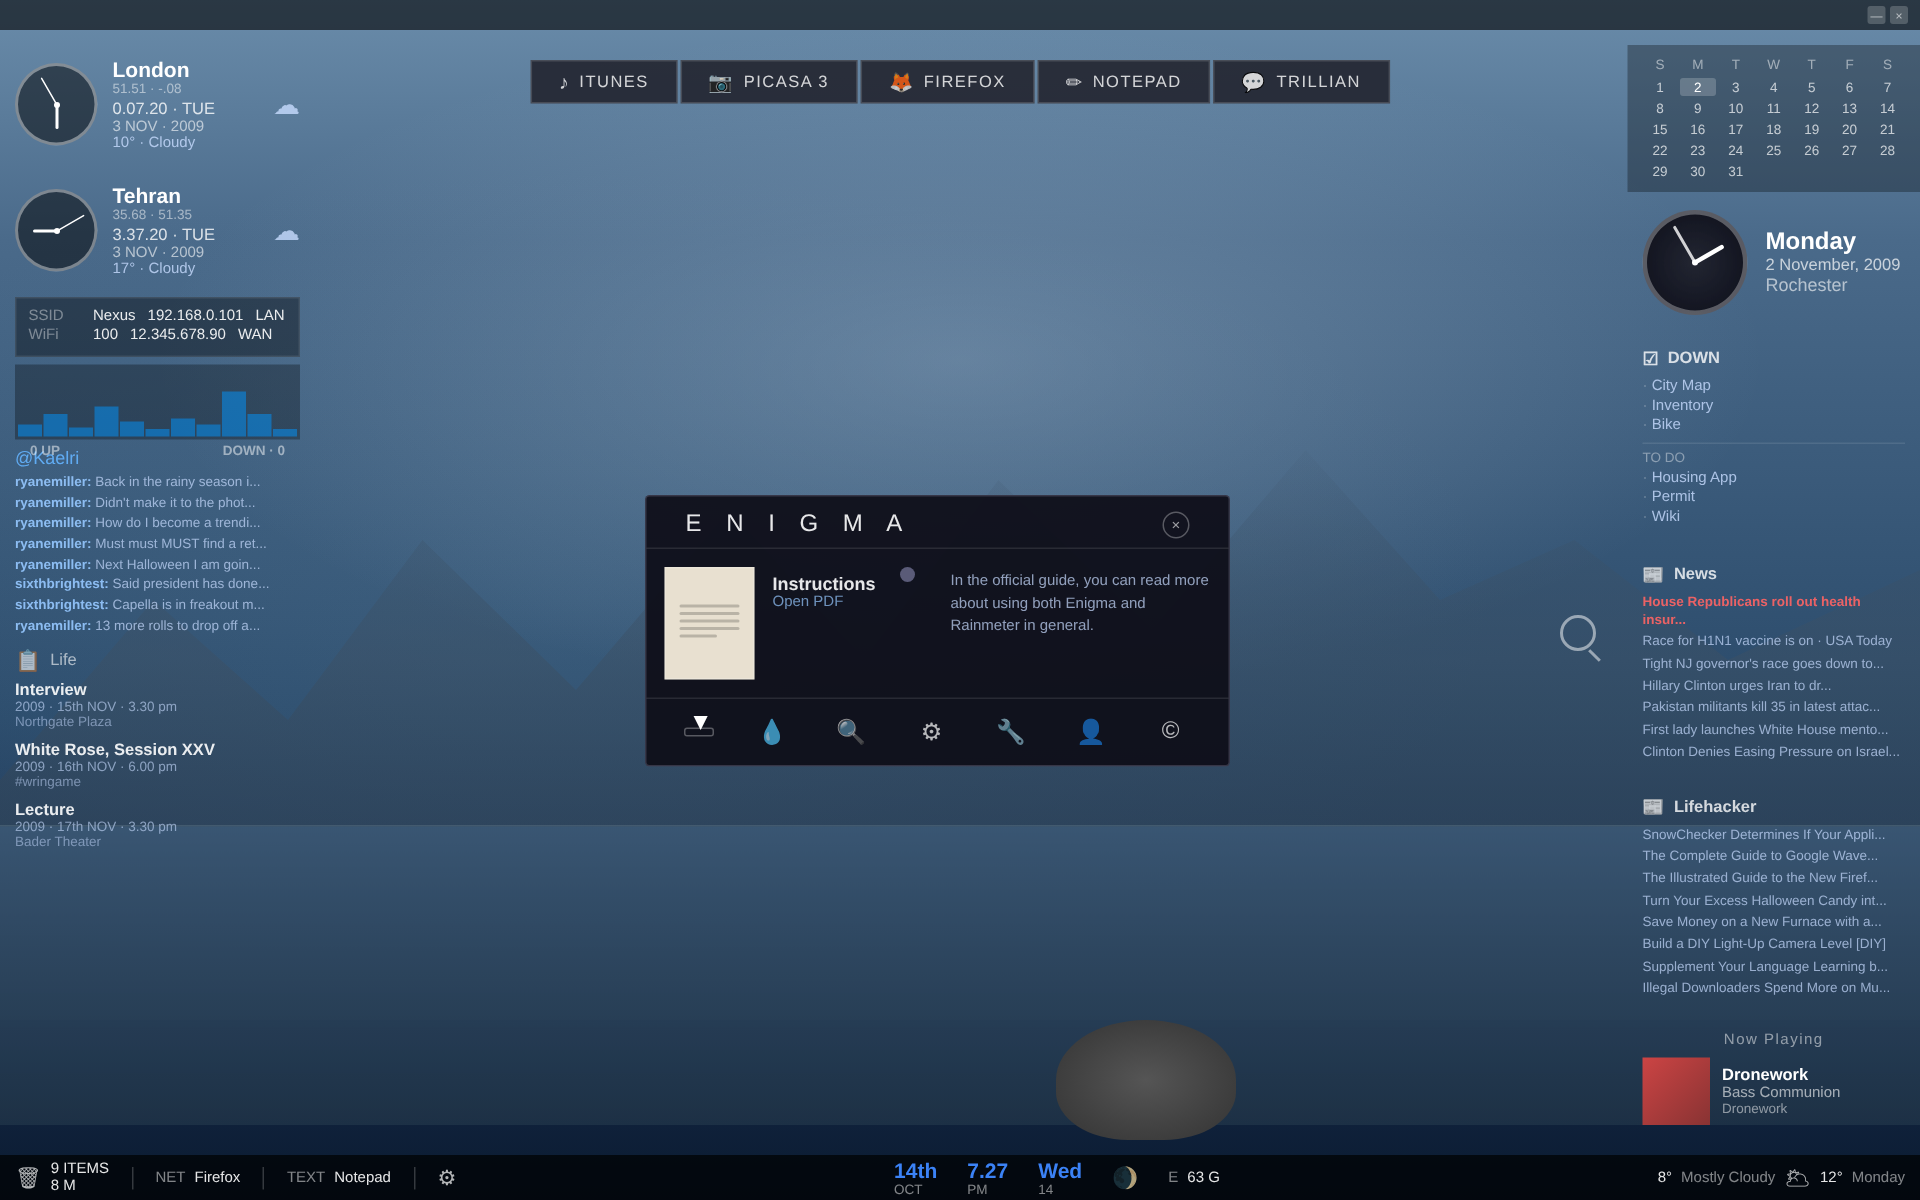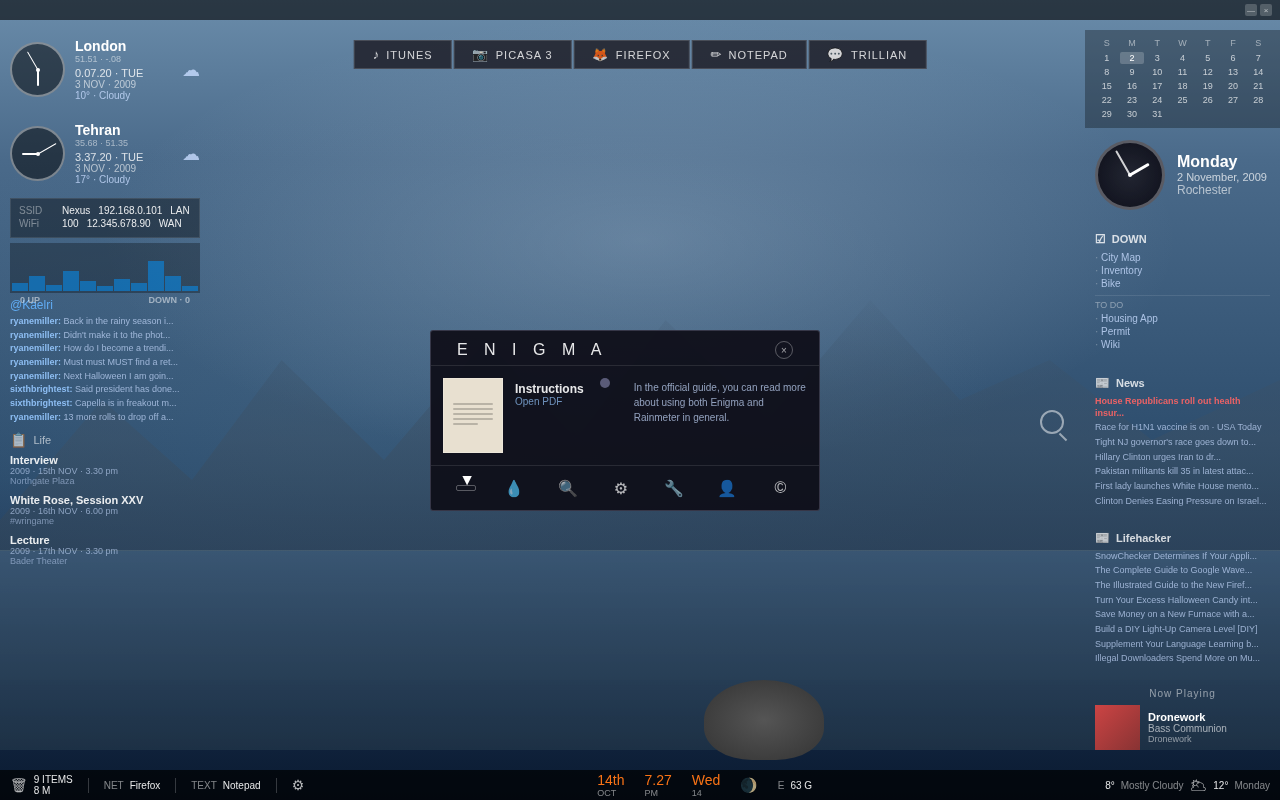--- a/index.html
+++ b/index.html
@@ -428,21 +428,21 @@
       gap: 15px;
       font-size: 10px;
       color: rgba(255,255,255,0.7);
     }
     .tb-section { display: flex; align-items: center; gap: 6px; }
     .tb-icon { font-size: 14px; }
     .tb-label { color: rgba(255,255,255,0.5); }
     .tb-val { color: rgba(255,255,255,0.9); }
     .tb-divider { height: 15px; width: 1px; background: rgba(255,255,255,0.2); }
     .tb-center { flex: 1; display: flex; justify-content: center; gap: 20px; align-items: center; }
-    .tb-date-big { font-size: 14px; color: #f97316; font-weight: normal; }
+    .tb-date-big { font-size: 14px; color: #3b82f6; font-weight: bold; }
     .tb-date-sub { font-size: 9px; color: rgba(255,255,255,0.5); }
 
     
     #search-overlay {
       position: absolute;
       right: 210px;
       top: 410px;
       width: 30px;
       height: 30px;
       z-index: 60;

